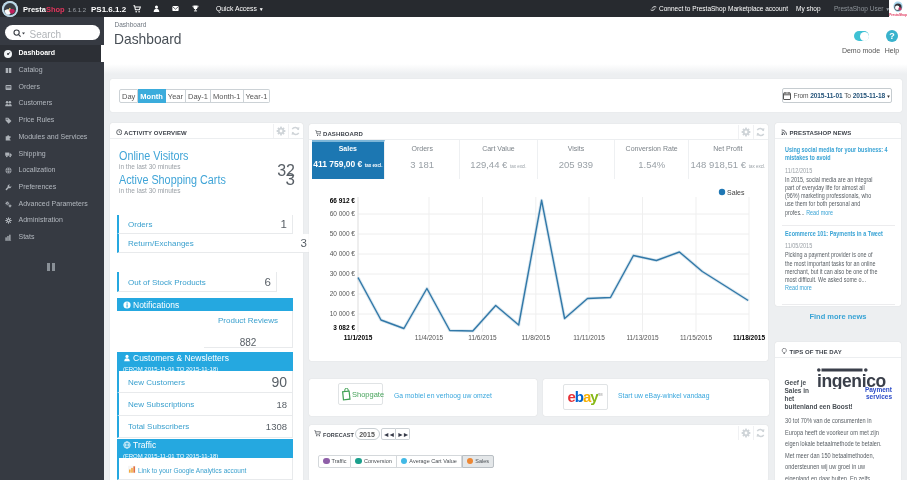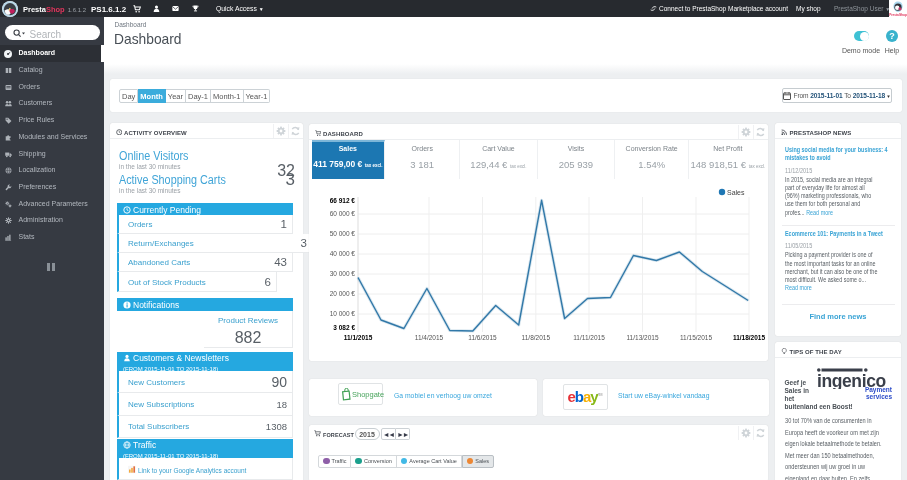--- a/index.html
+++ b/index.html
@@ -292,53 +292,43 @@
         <path d="M22.6 12 l0.4-3.2 2.7 1.7z" fill="#cfd4d8"></path>
       </svg>
   </div>
   <div style="position:absolute;left:9px;top:26px;font-size:12px;color:#3fa4d7;transform:scaleX(.9);transform-origin:left top">Online Visitors</div>
   <div style="position:absolute;right:8px;top:39px;font-size:16px;color:#585f66">32</div>
   <div style="position:absolute;left:9px;top:40px;font-size:6.5px;color:#9aa0a6">in the last 30 minutes</div>
   <div style="position:absolute;left:9px;top:50px;font-size:12px;color:#3fa4d7;transform:scaleX(.9);transform-origin:left top">Active Shopping Carts</div>
   <div style="position:absolute;right:8px;top:47px;font-size:17px;color:#585f66">3</div>
   <div style="position:absolute;left:9px;top:64px;font-size:6.5px;color:#9aa0a6">in the last 30 minutes</div>
 
-  <div class="bluebar" style="position:absolute;left:7px;top:80px;width:176px;height:11.5px;padding-top:1.5px">
-    <svg style="position:relative;top:1px;margin-right:2px" width="8" height="8" viewBox="0 0 10 10">
-        <circle cx="5" cy="5" r="4" stroke="#fff" stroke-width="1.2" fill="none"></circle>
-        <path d="M5 2.8V5l1.8 1" stroke="#fff" stroke-width="1" fill="none"></path>
-      </svg>Currently Pending
-  </div>
   <div class="srow" style="position:absolute;left:7px;top:91.5px;width:176px;height:19.3px">
       <span class="lab">Orders</span>
       <span class="val">1</span>
     </div>
   <div class="srow" style="position:absolute;left:7px;top:110.8px;width:196px;height:19.3px">
       <span class="lab">Return/Exchanges</span>
       <span class="val">3</span>
-    </div>
-  <div class="srow" style="position:absolute;left:7px;top:130.1px;width:176px;height:19.3px">
-      <span class="lab">Abandoned Carts</span>
-      <span class="val">43</span>
     </div>
   <div class="srow" style="position:absolute;left:7px;top:149.4px;width:160px;height:19.3px">
       <span class="lab">Out of Stock Products</span>
       <span class="val">6</span>
     </div>
 
   <div class="bluebar" style="position:absolute;left:7px;top:175px;width:176px;height:12.5px;padding-top:2px">
     <svg style="position:relative;top:1px;margin-right:2px" width="8" height="8" viewBox="0 0 10 10">
         <circle cx="5" cy="5" r="4.5" fill="#fff"></circle>
         <rect x="4.4" y="2" width="1.4" height="1.4" fill="#2aa9e0"></rect>
         <rect x="4.4" y="4.2" width="1.4" height="3.8" fill="#2aa9e0"></rect>
       </svg>Notifications
   </div>
   <div style="position:absolute;left:94px;top:187.5px;width:89px;height:37px;border:1px solid #e8eaec;border-top:none;border-left:none;text-align:center">
     <div style="font-size:8px;color:#3aa0ce;margin-top:5px">Product Reviews</div>
-    <div style="font-size:16px;color:#585f66;margin-top:4px">882</div>
+    <div style="font-size:10px;color:#585f66;margin-top:12px">882</div>
   </div>
 
   <div class="bluebar" style="position:absolute;left:7px;top:228.5px;width:176px;height:19.5px;padding-top:1px">
     <svg style="position:relative;top:1px;margin-right:2px" width="8" height="8" viewBox="0 0 10 10">
         <circle cx="5" cy="3" r="2" fill="#fff"></circle>
         <path d="M1.5 9c0-2.5 1.5-3.8 3.5-3.8S8.5 6.5 8.5 9z" fill="#fff"></path>
       </svg>Customers &amp; Newsletters<br>
     <span class="sub">(FROM 2015-11-01 TO 2015-11-18)</span>
   </div>
   <div class="srow" style="position:absolute;left:7px;top:248px;width:176px;height:22.3px">
@@ -510,21 +500,21 @@
       </svg>
   </div>
   <div style="position:absolute;left:45.5px;top:3.5px;width:25px;height:11.5px;border:1px solid #c8ced2;border-radius:6px;background:#fff;font-size:7px;font-weight:bold;color:#555;text-align:center;line-height:11px">2015</div>
   <div style="position:absolute;left:72px;top:3px;width:14.6px;height:12px;border:1px solid #ccd1d5;background:#fff;border-radius:2px 0 0 2px;text-align:center;font-size:7px;color:#363a48;line-height:11.5px;letter-spacing:-1.5px">◄◄</div>
   <div style="position:absolute;left:86.6px;top:3px;width:14.6px;height:12px;border:1px solid #ccd1d5;border-left:none;background:#fff;border-radius:0 2px 2px 0;text-align:center;font-size:7px;color:#363a48;line-height:11.5px;letter-spacing:-1.5px">►►</div>
   <div style="position:absolute;left:9px;top:24.5px;white-space:nowrap">
     <span class="legbtn" style="border-left:1px solid #d4d8db;border-radius:2px 0 0 2px"><span class="dot" style="background:#8e5fa8"></span>Traffic</span><span class="legbtn"><span class="dot" style="background:#1ba08d"></span>Conversion</span><span class="legbtn"><span class="dot" style="background:#41b9e6"></span>Average Cart Value</span><span class="legbtn" style="background:#e4e7e9;border-color:#b9bfc4;border-left:1px solid #b9bfc4;border-radius:0 2px 2px 0"><span class="dot" style="background:#ec8734"></span>Sales</span>
   </div>
 </div>
 
-<div class="panel" id="newspanel" style="left:775px;top:123px;width:126px;height:213px">
+<div class="panel" id="newspanel" style="left:775px;top:123px;width:126px;height:183px">
   <div class="phdr" style="padding-left:6px">
     <svg class="hic" width="6.5" height="6.5" viewBox="0 0 10 10">
         <circle cx="2" cy="8" r="1.3" fill="#41454c"></circle>
         <path d="M1 4.5a4.5 4.5 0 0 1 4.5 4.5M1 1.5a7.5 7.5 0 0 1 7.5 7.5" stroke="#41454c" stroke-width="1.3" fill="none"></path>
       </svg>PRESTASHOP NEWS
   </div>
   <div style="position:absolute;left:10px;top:23px;width:130px;transform:scaleX(.85);transform-origin:left top">
     <div class="news-h">Using social media for your business: 4<br>mistakes to avoid</div>
     <div class="news-d">11/12/2015</div>
     <div class="news-b">In 2015, social media are an integral<br>part of everyday life for almost all<br>(96%) marketing professionals, who<br>use them for both personal and<br>profes... <span class="rm">Read more</span></div>

